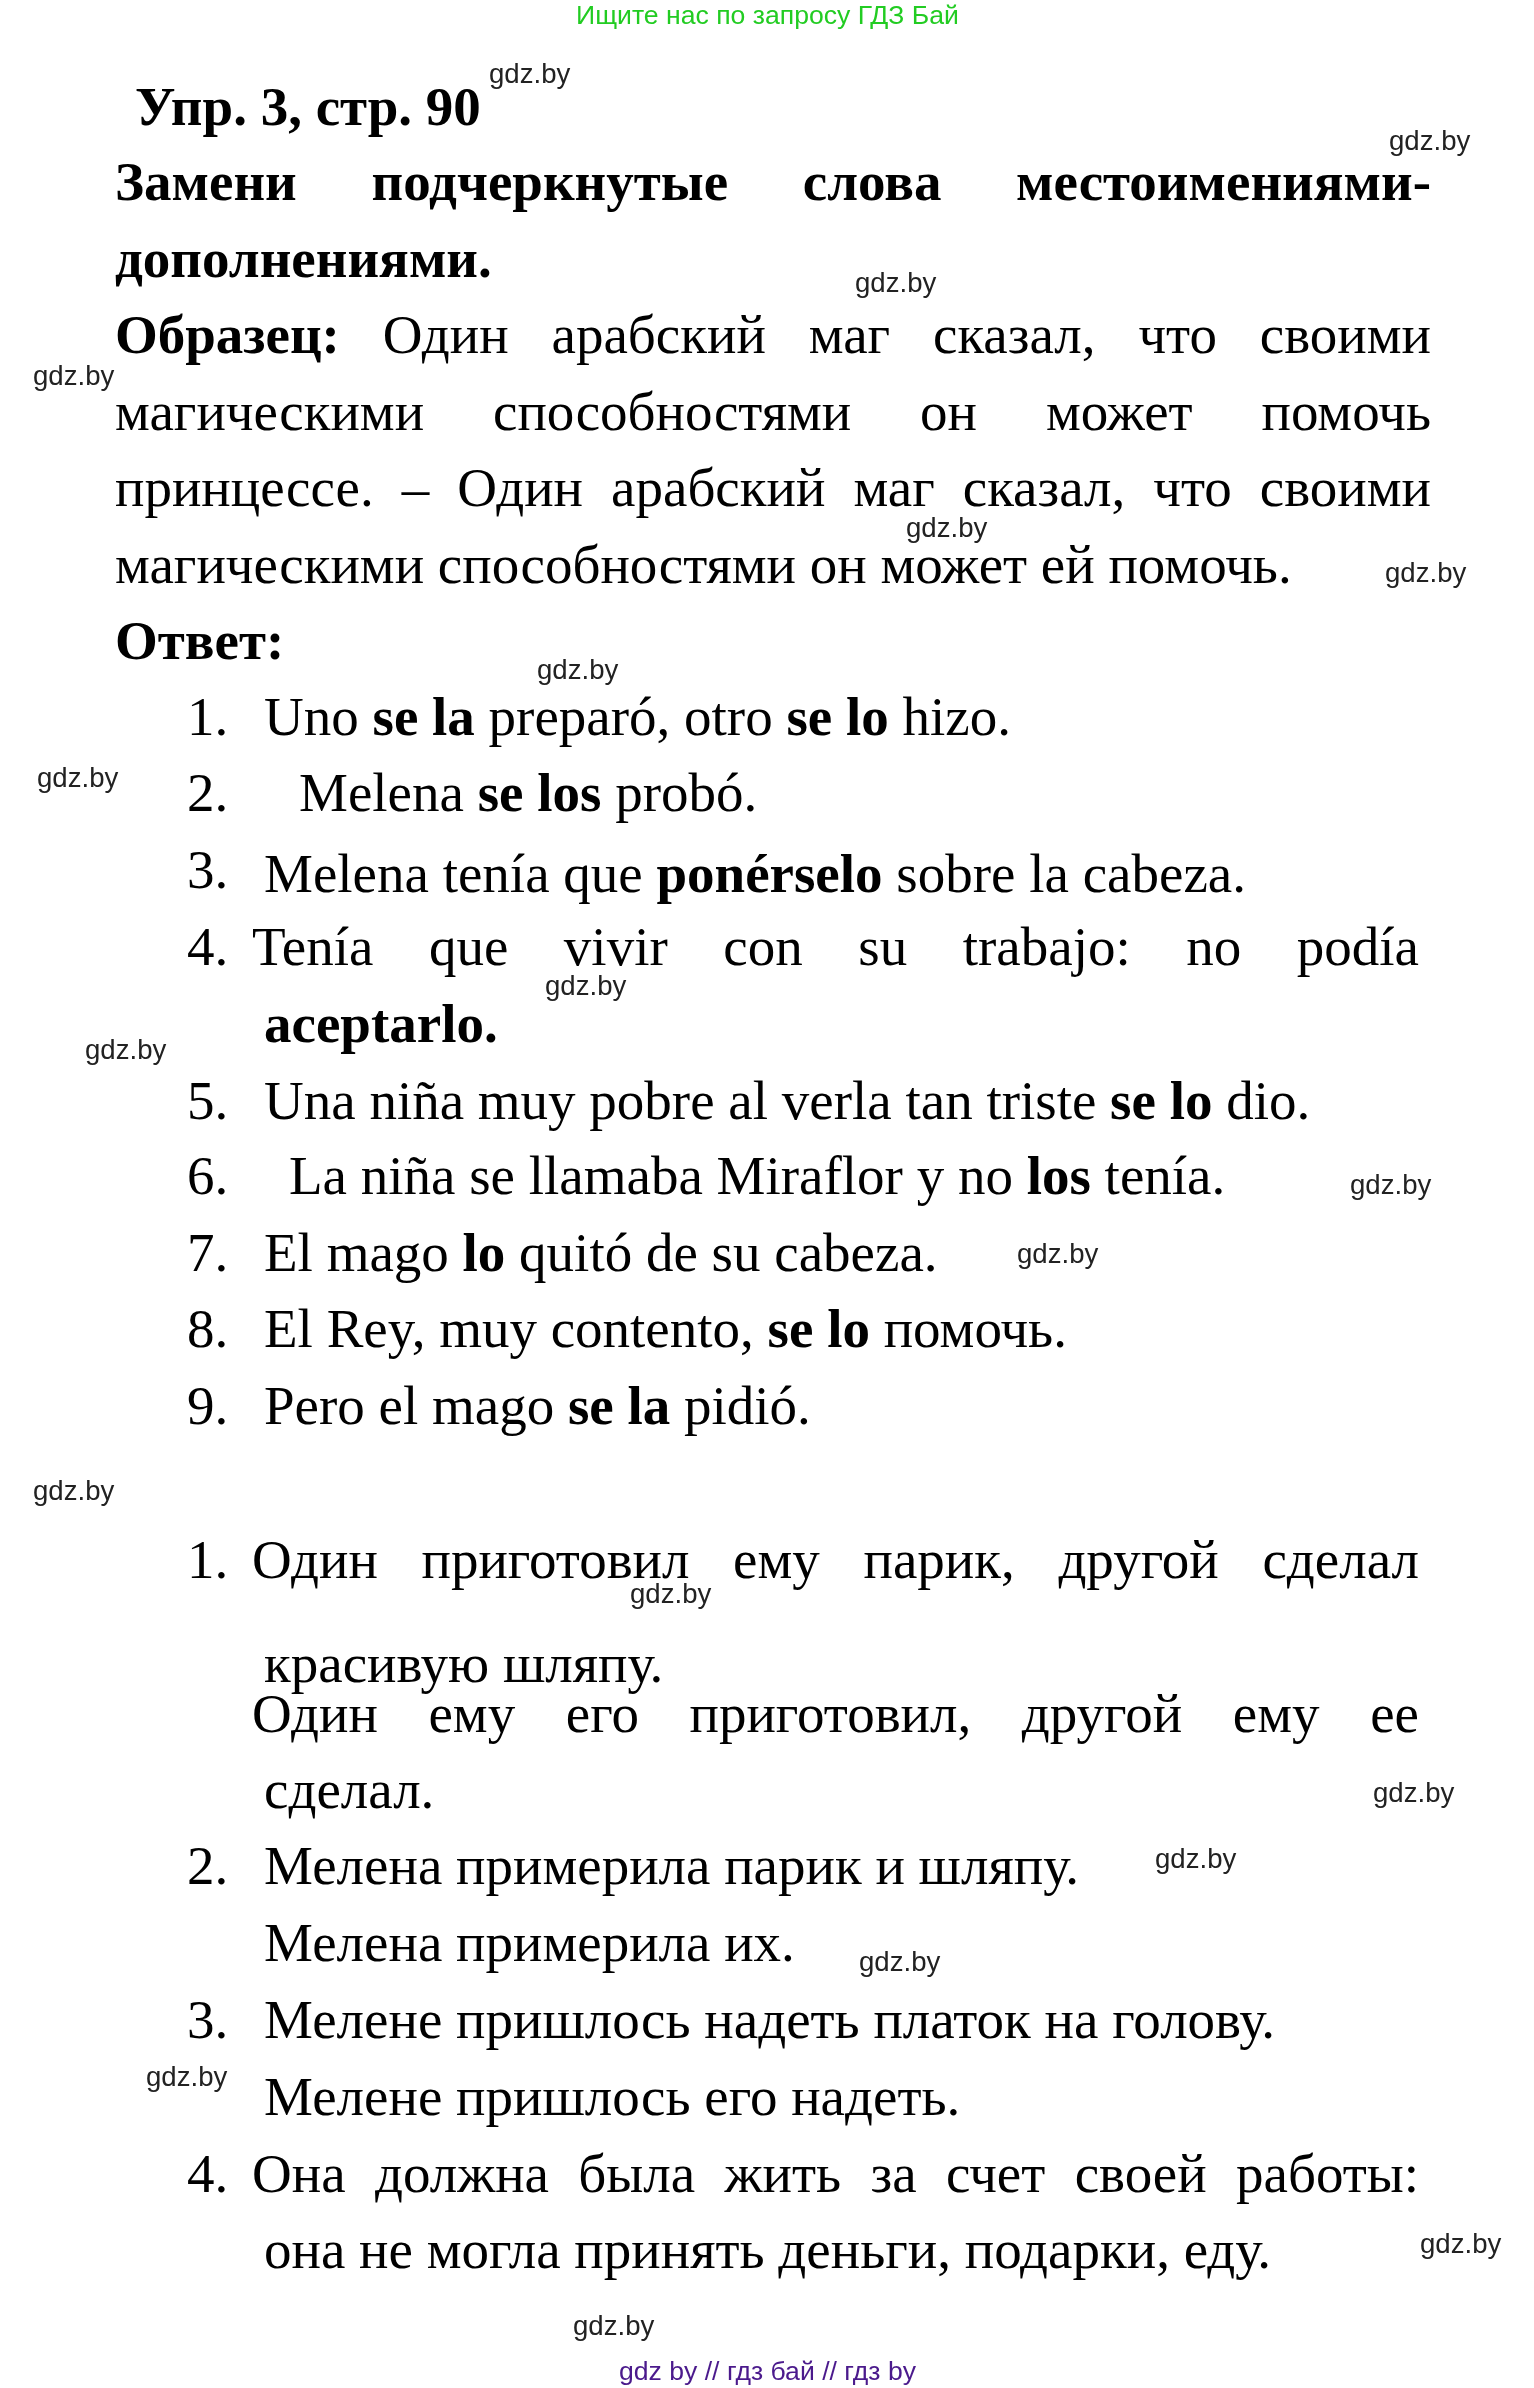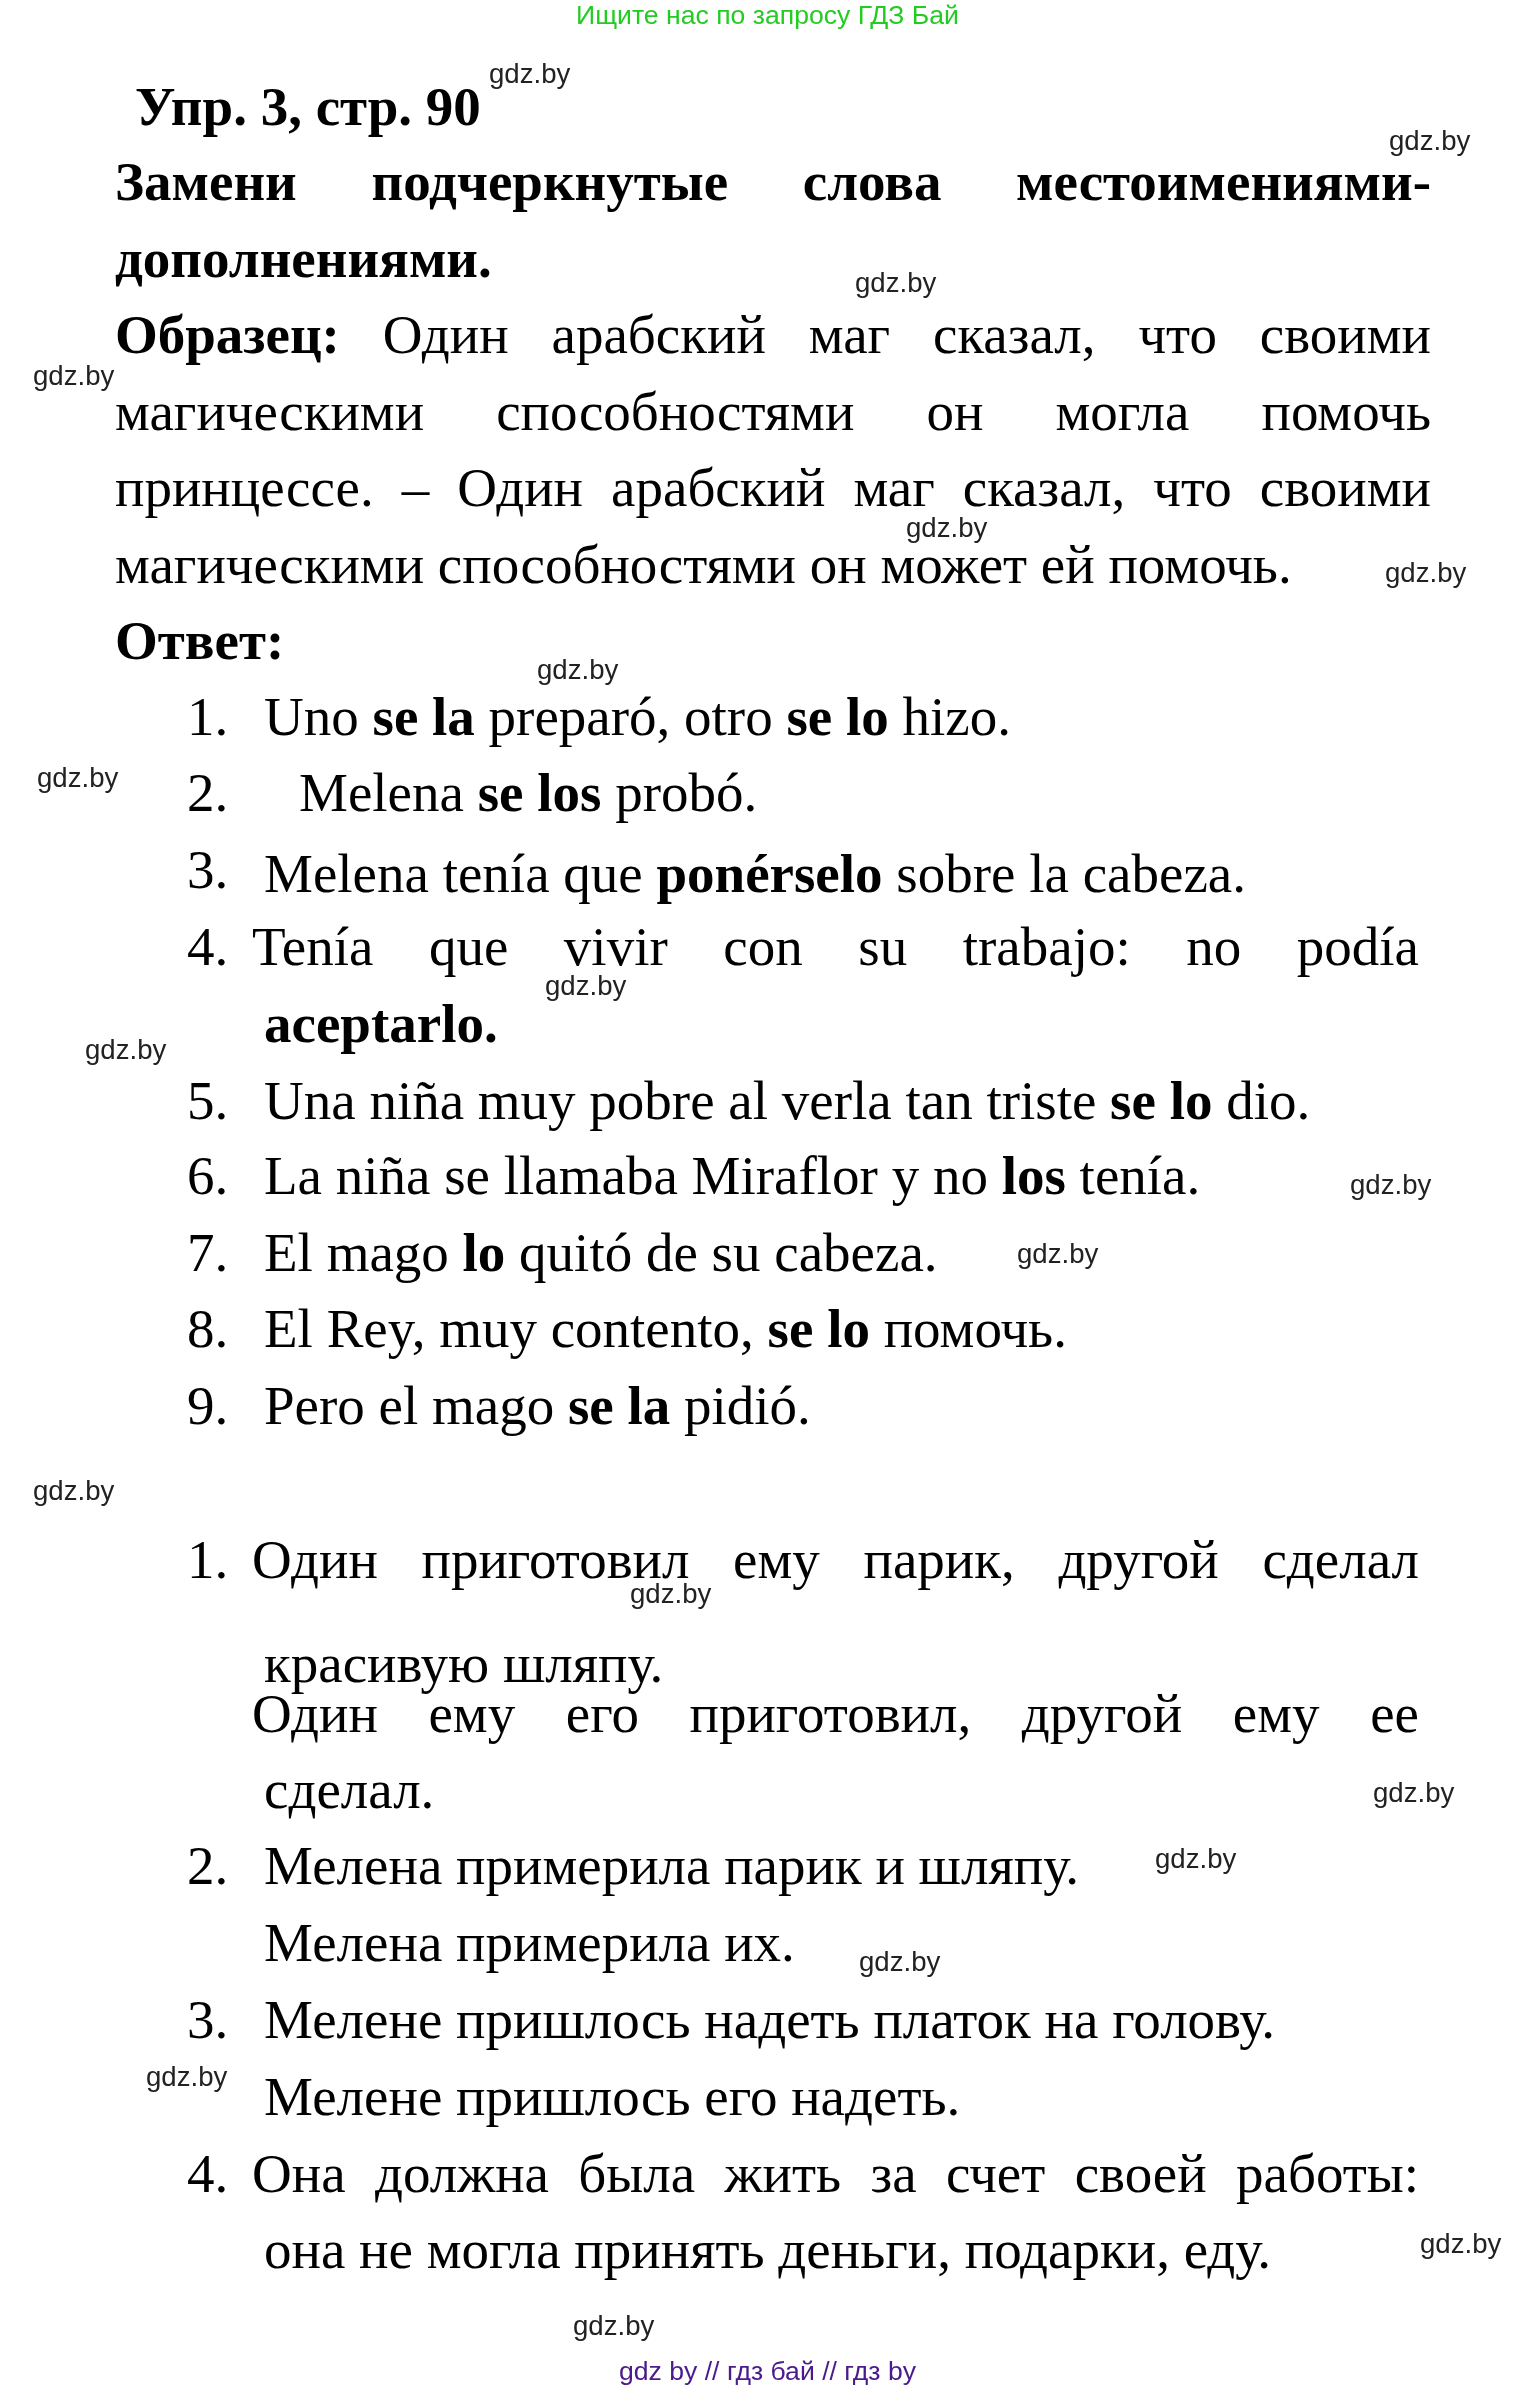--- a/index.html
+++ b/index.html
@@ -17,21 +17,21 @@
 </head>
 <body>
 
 <div class="banner">Ищите нас по запросу ГДЗ Бай</div>
 
 <div class="line b" style="left:115px;top:75px;margin-left:20px;">Упр. 3, стр. 90</div>
 <div class="line b just" style="top:150px;">Замени подчеркнутые слова местоимениями-</div>
 <div class="line b" style="left:115px;top:227px;">дополнениями.</div>
 
 <div class="line just" style="top:303px;"><span class="b">Образец:</span> <span>Один арабский маг сказал, что своими</span></div>
-<div class="line just" style="top:380px;">магическими способностями он могла помочь</div>
+<div class="line just" style="top:380px;">магическими способностями он может помочь</div>
 <div class="line just" style="top:456px;">принцессе. – Один арабский маг сказал, что своими</div>
 <div class="line" style="left:115px;top:533px;">магическими способностями он может ей помочь.</div>
 
 <div class="line b" style="left:115px;top:609px;">Ответ:</div>
 
 <div class="num" style="top:685px;">1.</div>
 <div class="line txt" style="top:685px;"><span>Uno </span><b>se la</b><span> preparó, otro </span><b>se lo</b><span> hizo.</span></div>
 
 <div class="num" style="top:761px;">2.</div>
 <div class="line txt" style="top:761px;margin-left:35px;"><span>Melena </span><b>se los</b><span> probó.</span></div>
@@ -40,21 +40,21 @@
 <div class="line txt" style="top:842px;text-align:center;"><span>Melena tenía que </span><b>ponérselo</b><span> sobre la cabeza.</span></div>
 
 <div class="num" style="top:915px;">4.</div>
 <div class="line txtj" style="top:915px;">Tenía que vivir con su trabajo: no podía</div>
 <div class="line txt b" style="top:992px;">aceptarlo.</div>
 
 <div class="num" style="top:1069px;">5.</div>
 <div class="line txt" style="top:1069px;"><span>Una niña muy pobre al verla tan triste </span><b>se lo</b><span> dio.</span></div>
 
 <div class="num" style="top:1144px;">6.</div>
-<div class="line txt" style="top:1144px;"><span>La niña se llamaba Miraflor y no </span><b>los</b><span> tenía.</span></div>
+<div class="line txt" style="top:1144px;margin-left:25px;"><span>La niña se llamaba Miraflor y no </span><b>los</b><span> tenía.</span></div>
 
 <div class="num" style="top:1221px;">7.</div>
 <div class="line txt" style="top:1221px;"><span>El mago </span><b>lo</b><span> quitó de su cabeza.</span></div>
 
 <div class="num" style="top:1297px;">8.</div>
 <div class="line txt" style="top:1297px;"><span>El Rey, muy contento, </span><b>se lo</b><span> помочь.</span></div>
 
 <div class="num" style="top:1374px;">9.</div>
 <div class="line txt" style="top:1374px;"><span>Pero el mago </span><b>se la</b><span> pidió.</span></div>
 

